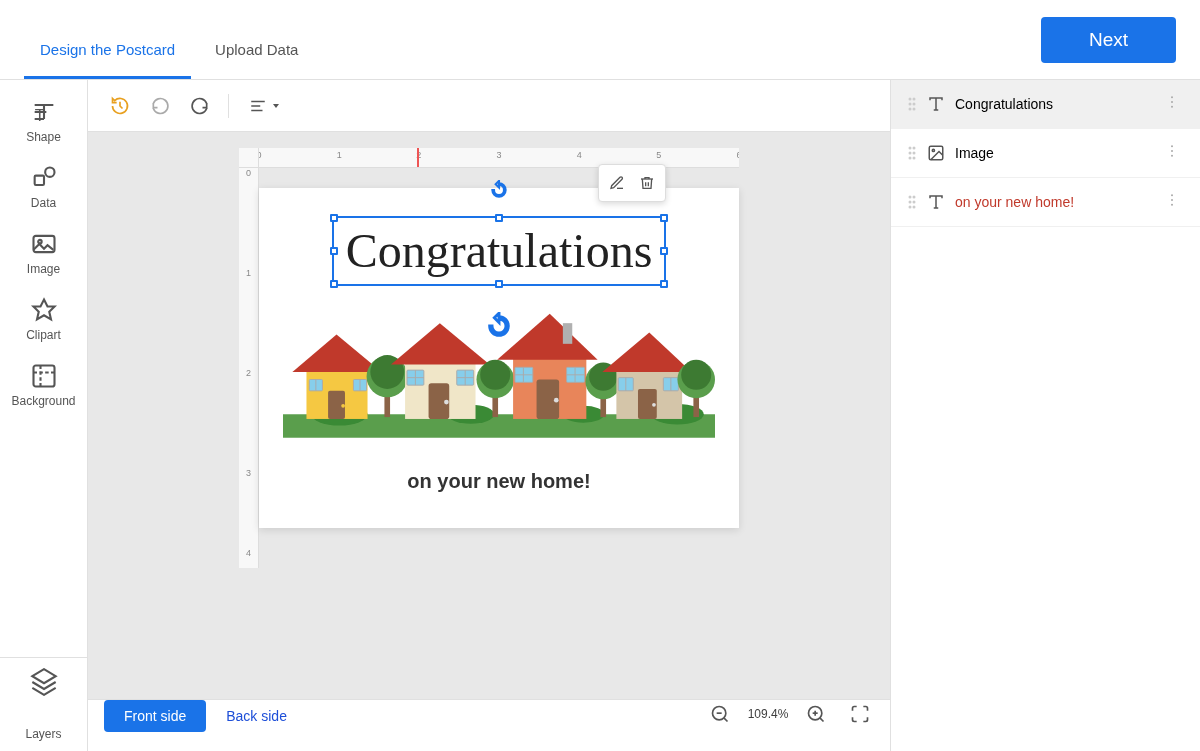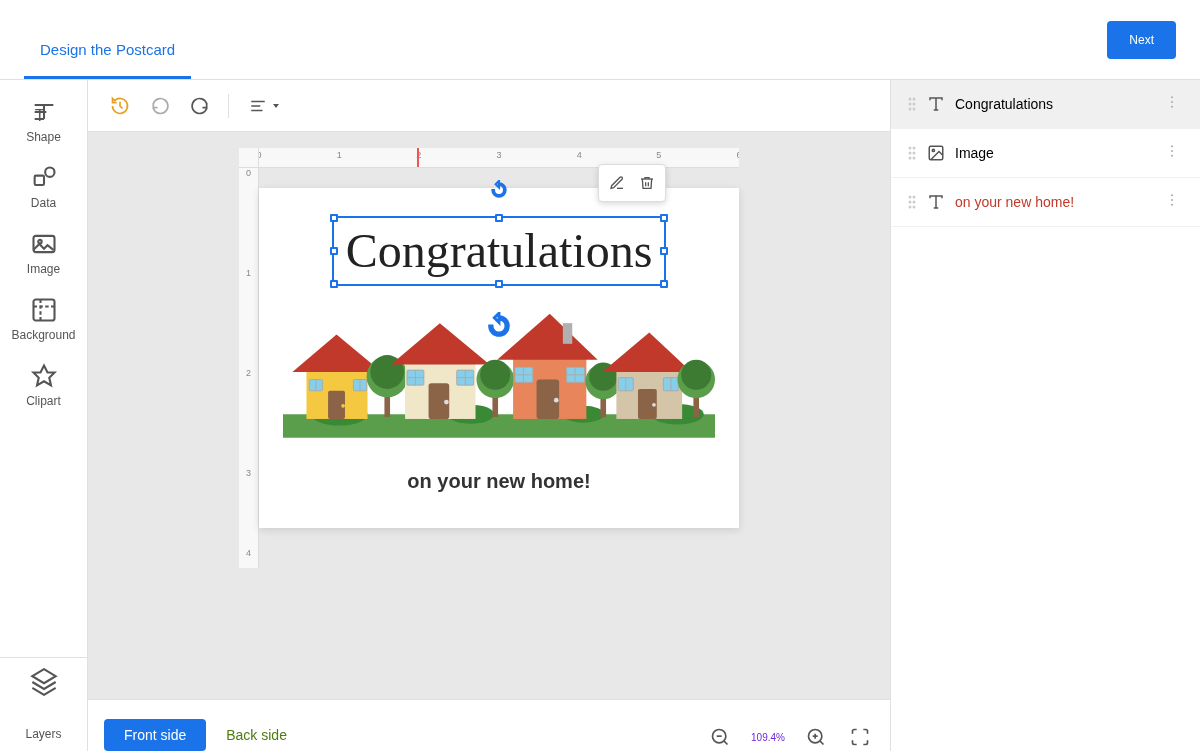--- a/index.html
+++ b/index.html
@@ -13,21 +13,21 @@
     }
     .tabs { display: flex; align-items: flex-end; height: 100%; }
     .tab {
       padding: 0 16px 18px; font-size: 15px; cursor: pointer;
       color: #555; border-bottom: 3px solid transparent; margin-right: 8px;
     }
     .tab.active { color: #1a73e8; border-bottom: 3px solid #1a73e8; font-weight: 500; }
     .next-btn {
       position: absolute; right: 24px; top: 50%; transform: translateY(-50%);
       background: #1a73e8; color: #fff; border: none; border-radius: 4px;
-      padding: 12px 22px; font-size: 12px; font-weight: 500; cursor: pointer;
+      padding: 12px 48px; font-size: 19px; font-weight: 500; cursor: pointer;
     }
 
     
     .main { display: flex; height: calc(751px - 80px); }
 
     
     .sidebar {
       width: 88px; background: #fff; border-right: 1px solid #e0e0e0;
       display: flex; flex-direction: column; align-items: center;
       padding-top: 8px; flex-shrink: 0;
@@ -142,35 +142,35 @@
 
     
     .rotate-handle {
       position: absolute; top: -28px; left: 50%; transform: translateX(-50%);
       width: 20px; height: 20px; cursor: grab; display: flex; align-items: center; justify-content: center;
     }
 
     
     .bottom-bar {
       background: #fff; border-top: 1px solid #e0e0e0; height: 52px;
-      display: flex; align-items: flex-end; padding: 0 16px;
+      display: flex; align-items: flex-start; padding: 0 16px;
     }
     .side-btn {
       padding: 8px 20px; border-radius: 4px; font-size: 14px; cursor: pointer; border: none;
     }
     .side-btn.active { background: #1a73e8; color: #fff; }
-    .side-btn.inactive { background: none; color: #4d7c0f; }
+    .side-btn.inactive { background: none; color: #1d4ed8; }
     .zoom-controls {
       margin-left: auto; display: flex; align-items: center; gap: 8px;
     }
     .zoom-btn {
       background: none; border: none; cursor: pointer; color: #555;
       display: flex; align-items: center; justify-content: center; padding: 4px;
     }
-    .zoom-level { font-size: 10px; color: #6d28d9; min-width: 52px; text-align: center; }
+    .zoom-level { font-size: 12px; color: #404040; min-width: 52px; text-align: center; }
     .fullscreen-btn {
       background: none; border: none; cursor: pointer; color: #555;
       display: flex; align-items: center; padding: 4px; margin-left: 8px;
     }
 
     
     .right-panel {
       width: 310px; background: #fff; border-left: 1px solid #e0e0e0;
       display: flex; flex-direction: column; flex-shrink: 0;
     }
@@ -195,20 +195,21 @@
       position: absolute; top: 2px; font-size: 9px; color: #888;
       transform: translateX(-50%);
     }
   </style>
 </head>
 <body>
 
 <div class="header">
   <div class="tabs">
     <div class="tab active">Design the Postcard</div>
+    <div class="tab">Upload Data</div>
   </div>
   <button class="next-btn">Next</button>
 </div>
 
 <div class="main">
 
   <div class="sidebar">
     <div class="sidebar-item">
       <svg viewBox="0 0 24 24" fill="none" stroke="currentColor" stroke-width="1.8">
         <path d="M4 6h16M4 12h10M12 6v12M4 18h8"></path>
@@ -228,30 +229,30 @@
     <div class="sidebar-item">
       <svg viewBox="0 0 24 24" fill="none" stroke="currentColor" stroke-width="1.8">
         <rect x="3" y="5" width="18" height="14" rx="2"></rect>
         <circle cx="8.5" cy="10" r="1.5"></circle>
         <path d="M3 17l5-5 4 4 3-3 5 4"></path>
       </svg>
       <span>Image</span>
     </div>
     <div class="sidebar-item">
       <svg viewBox="0 0 24 24" fill="none" stroke="currentColor" stroke-width="1.8">
+        <polygon points="12,3 15,9 21,9 16.5,13.5 18,20 12,16.5 6,20 7.5,13.5 3,9 9,9"></polygon>
+      </svg>
+      <span>Clipart</span>
+    </div>
+    <div class="sidebar-item">
+      <svg viewBox="0 0 24 24" fill="none" stroke="currentColor" stroke-width="1.8">
         <rect x="3" y="3" width="18" height="18" rx="2"></rect>
         <path d="M3 9h18M9 3v18" stroke-dasharray="3 2"></path>
       </svg>
       <span>Background</span>
-    </div>
-    <div class="sidebar-item">
-      <svg viewBox="0 0 24 24" fill="none" stroke="currentColor" stroke-width="1.8">
-        <polygon points="12,3 15,9 21,9 16.5,13.5 18,20 12,16.5 6,20 7.5,13.5 3,9 9,9"></polygon>
-      </svg>
-      <span>Clipart</span>
     </div>
     <div class="sidebar-spacer"></div>
     <div class="sidebar-item sidebar-item-layers">
       <svg viewBox="0 0 24 24" fill="none" stroke="currentColor" stroke-width="1.8">
         <path d="M2 12l10 6 10-6"></path>
         <path d="M2 17l10 6 10-6"></path>
         <path d="M2 7l10-6 10 6-10 6z"></path>
       </svg>
       <span>Layers</span>
     </div>

